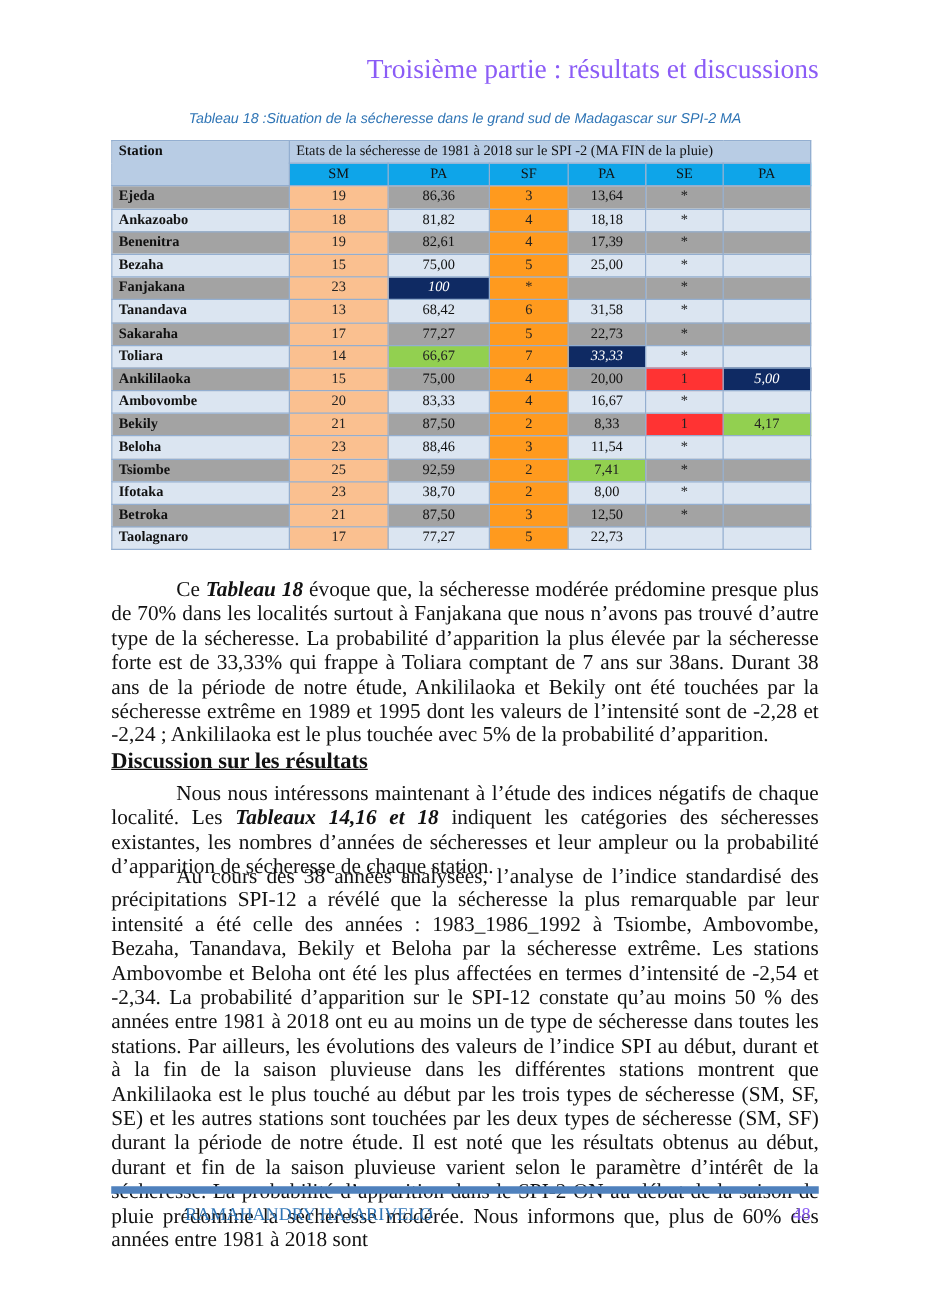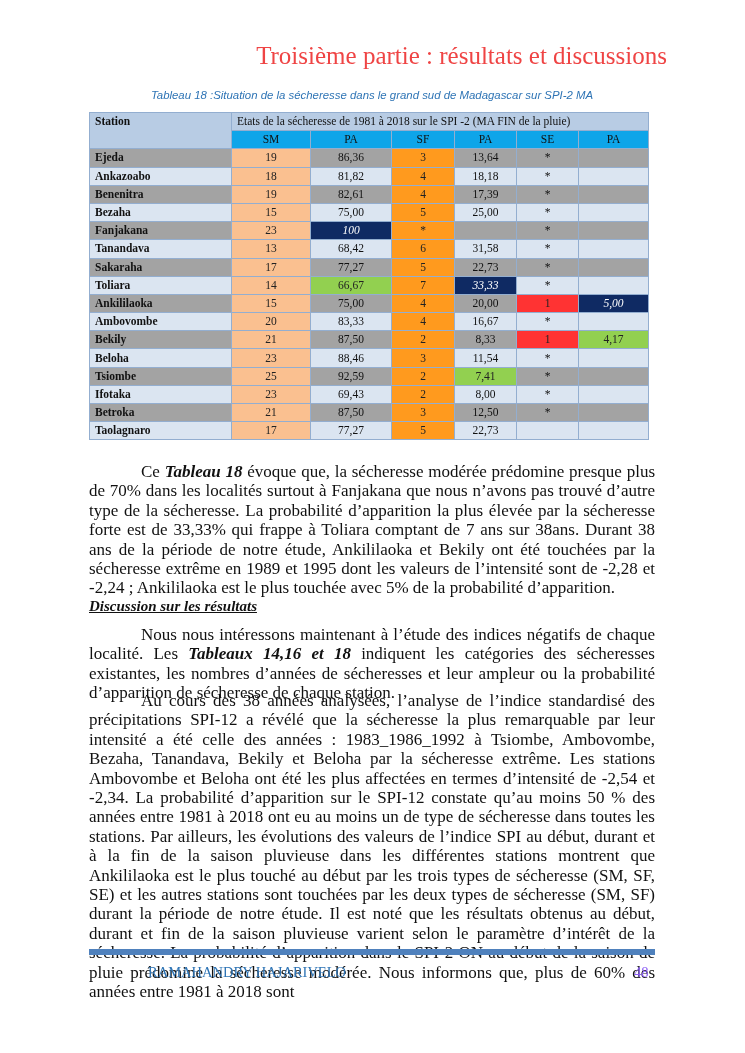--- a/index.html
+++ b/index.html
@@ -1,19 +1,19 @@
 <!DOCTYPE html>
 <html><head>
 <meta charset="utf-8">
 <style>
   html, body { margin:0; padding:0; background:#ffffff; }
   body { width:745px; height:1053px; position:relative; overflow:hidden;
          font-family:"Liberation Serif", serif; color:#111; }
-  .part-title { position:absolute; right:78px; top:42px; font-size:25px;
-                color:#ef4444; font-family:"Liberation Serif", serif; white-space:nowrap; }
+  .part-title { position:absolute; right:90px; top:42px; font-size:22px;
+                color:#8b5cf6; font-family:"Liberation Serif", serif; white-space:nowrap; }
   .caption { position:absolute; left:0; width:744px; top:89px; text-align:center;
              font-family:"Liberation Sans", sans-serif; font-style:italic; font-size:11.4px; color:#2e74b5; }
   table.data { position:absolute; left:89px; top:112px; border-collapse:collapse;
                border:1.5px solid #222; font-size:11.5px; table-layout:fixed; }
   table.data td, table.data th { border:1px solid #93aed0; height:17.2px; padding:0; line-height:17px;
                text-align:center; font-weight:normal; }
   table.data th.station-h { text-align:left; vertical-align:top; padding-left:5px; font-weight:bold;
                background:#b8cce4; }
   table.data th.group-h { font-weight:normal; background:#b8cce4; text-align:left; padding-left:5px; }
   table.data th.sub-h { background:#0ea5e9; }
@@ -22,22 +22,22 @@
   tr.even td { background:#dbe5f1; }
   tr td.sm { background:#fac090 !important; color:#222; }
   tr td.sf { background:#ff9a1e !important; color:#222; }
   td.navy { background:#0f2a63 !important; color:#ffffff;font-style:italic; }
   td.green { background:#92d050 !important; color:#222; }
   td.red { background:#ff3333 !important; color:#222; }
   .para { position:absolute; left:89px; width:566px; font-size:17px; line-height:19.4px;
           text-align:justify; }
   .indent { text-indent:52px; }
   .para b i, .para i b { font-weight:bold; font-style:italic; }
-  .heading { position:absolute; left:89px; top:598px; font-size:15px; font-weight:bold;
-             font-style:italic; text-decoration:underline; }
+  .heading { position:absolute; left:89px; top:598px; font-size:18px; font-weight:bold;
+             text-decoration:underline; }
   .rule { position:absolute; left:89px; width:566px; top:949px; height:6px; background:#4f81bd; }
   .footer-author { position:absolute; left:148px; top:964px; font-size:14.5px; color:#2e74b5; }
   .footer-page { position:absolute; left:634px; top:964px; font-size:14.5px; color:#8b5cf6; }
 </style>
 </head>
 <body>
 
 <div class="part-title">Troisième partie : résultats et discussions</div>
 <div class="caption">Tableau 18 :Situation de la sécheresse dans le grand sud de Madagascar sur SPI-2 MA</div>
 
@@ -179,21 +179,21 @@
       <td class="sm">25</td>
       <td>92,59</td>
       <td class="sf">2</td>
       <td class="green">7,41</td>
       <td>*</td>
       <td></td>
     </tr>
     <tr class="even">
       <td class="station">Ifotaka</td>
       <td class="sm">23</td>
-      <td>69,43</td>
+      <td>38,70</td>
       <td class="sf">2</td>
       <td>8,00</td>
       <td>*</td>
       <td></td>
     </tr>
     <tr class="odd">
       <td class="station">Betroka</td>
       <td class="sm">21</td>
       <td>87,50</td>
       <td class="sf">3</td>

